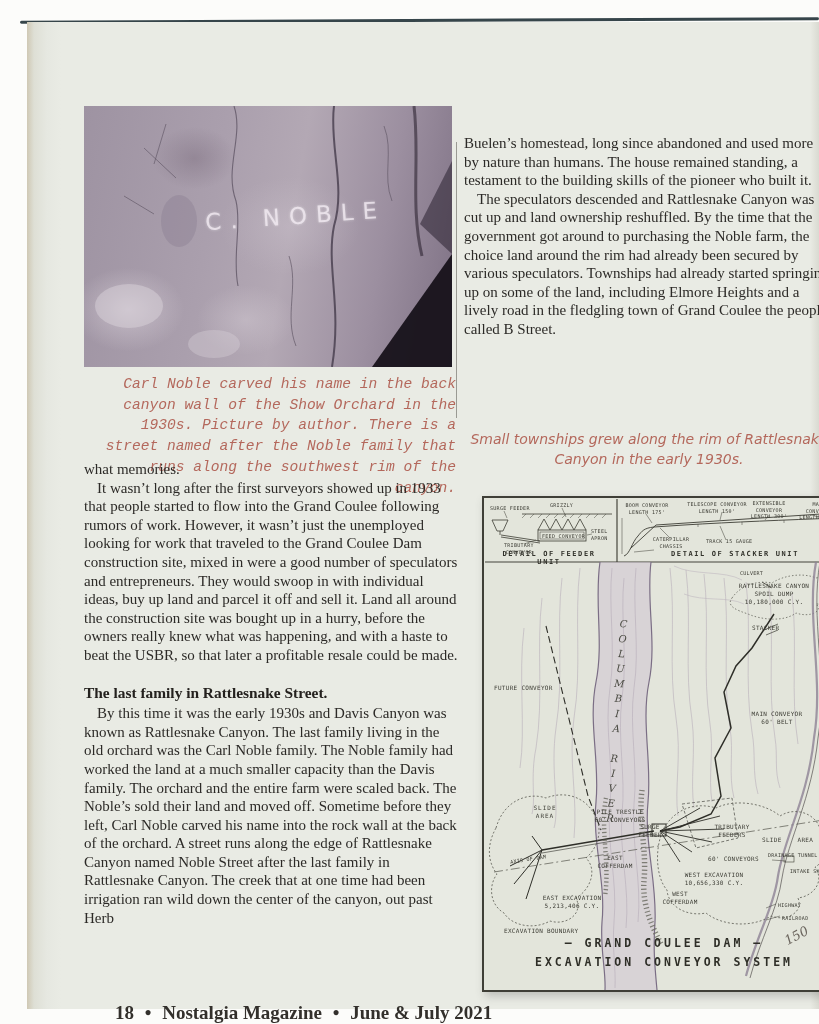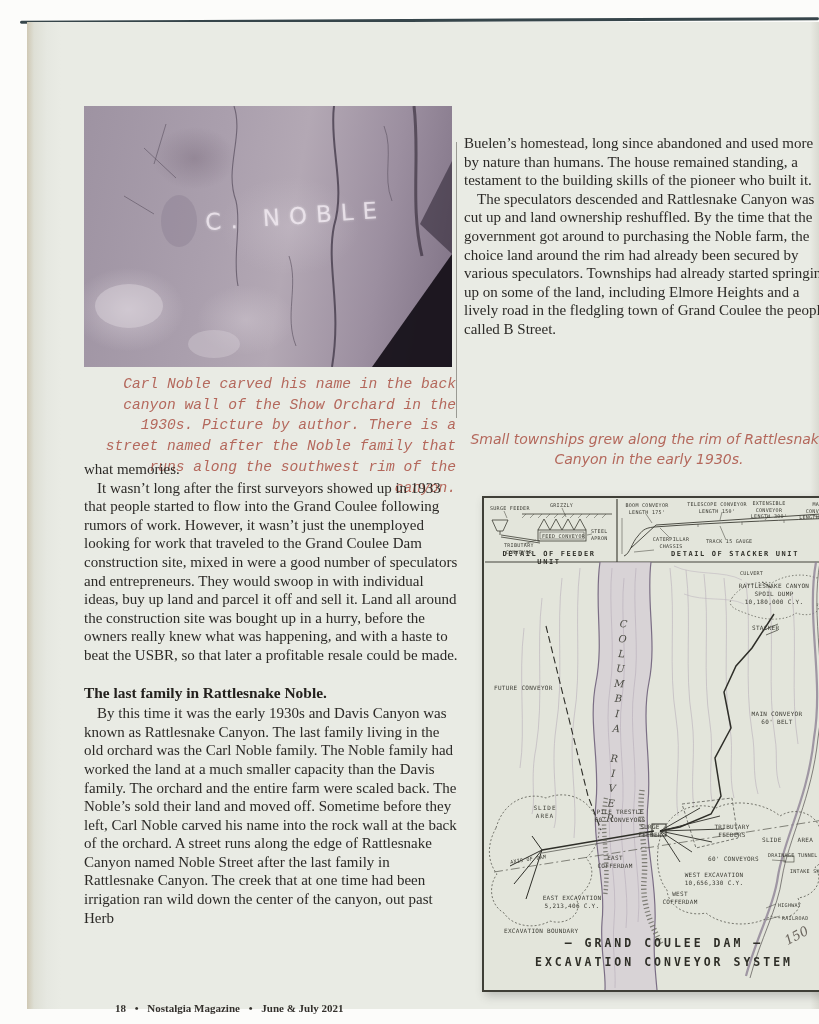--- a/index.html
+++ b/index.html
@@ -51,21 +51,21 @@
   .mtitle{position:absolute;left:0;width:100%;text-align:center;font-family:"DejaVu Sans Mono",monospace;
     font-weight:bold;font-size:11.5px;letter-spacing:3px;color:#2e2e27;}
   .ctr{text-align:center;}
   .river-label{position:absolute;left:127px;top:120px;height:215px;
     font-family:"DejaVu Serif",serif;font-style:italic;font-size:10px;letter-spacing:4px;color:#4a4a42;
     writing-mode:vertical-rl;text-orientation:upright;transform:rotate(4deg);}
   .axis{transform:rotate(-8.5deg);font-size:5px;}
   .handnum{position:absolute;left:300px;top:430px;font-family:"DejaVu Serif",serif;font-style:italic;
     font-size:13px;color:#6b655e;transform:rotate(-28deg);}
   
-  .footer{position:absolute;left:88px;top:980px;font-weight:bold;font-size:11px;color:#33302c;}
+  .footer{position:absolute;left:88px;top:980px;font-weight:bold;font-size:19px;color:#33302c;}
   .footer span{margin-right:6px;}
 </style>
 </head>
 <body>
 
 <div class="scan">
   <div class="top-edge"></div>
   <div class="page">
 
     <div class="photo">
@@ -84,21 +84,21 @@
       <span class="carving">C. NOBLE</span>
     </div>
 
     <div class="photo-caption">Carl Noble carved his name in the back canyon wall of the Show Orchard in the 1930s. Picture by author. There is a street named after the Noble family that runs along the southwest rim of the canyon.</div>
 
     <div class="col-rule"></div>
 
     <div class="col col-left">
       <p>what memories.</p>
       <p class="ind">It wasn’t long after the first surveyors showed up in 1933 that people started to flow into the Grand Coulee following rumors of work. However, it wasn’t just the unemployed looking for work that traveled to the Grand Coulee Dam construction site, mixed in were a good number of speculators and entrepreneurs. They would swoop in with individual ideas, buy up land and parcel it off and sell it. Land all around the construction site was bought up in a hurry, before the owners really knew what was happening, and with a haste to beat the USBR, so that later a profitable resale could be made.</p>
-      <h3>The last family in Rattlesnake Noble.</h3>
+      <h3>The last family in Rattlesnake Street.</h3>
       <p class="ind">By this time it was the early 1930s and Davis Canyon was known as Rattlesnake Canyon. The last family living in the old orchard was the Carl Noble family. The Noble family had worked the land at a much smaller capacity than the Davis family. The orchard and the entire farm were scaled back. The Noble’s sold their land and moved off. Sometime before they left, Carl Noble carved his name into the rock wall at the back of the orchard. A street runs along the edge of Rattlesnake Canyon named Noble Street after the last family in Rattlesnake Canyon. The creek that at one time had been irrigation ran wild down the center of the canyon, out past Herb</p>
     </div>
 
     <div class="col col-right">
       <p>Buelen’s homestead, long since abandoned and used more by nature than humans. The house remained standing, a testament to the building skills of the pioneer who built it.</p>
       <p class="ind">The speculators descended and Rattlesnake Canyon was cut up and land ownership reshuffled. By the time that the government got around to purchasing the Noble farm, the choice land around the rim had already been secured by various speculators. Townships had already started springing up on some of the land, including Elmore Heights and a lively road in the fledgling town of Grand Coulee the people called B Street.</p>
     </div>
 
     <div class="map-caption">Small townships grew along the rim of Rattlesnake Canyon in the early 1930s.</div>
 

